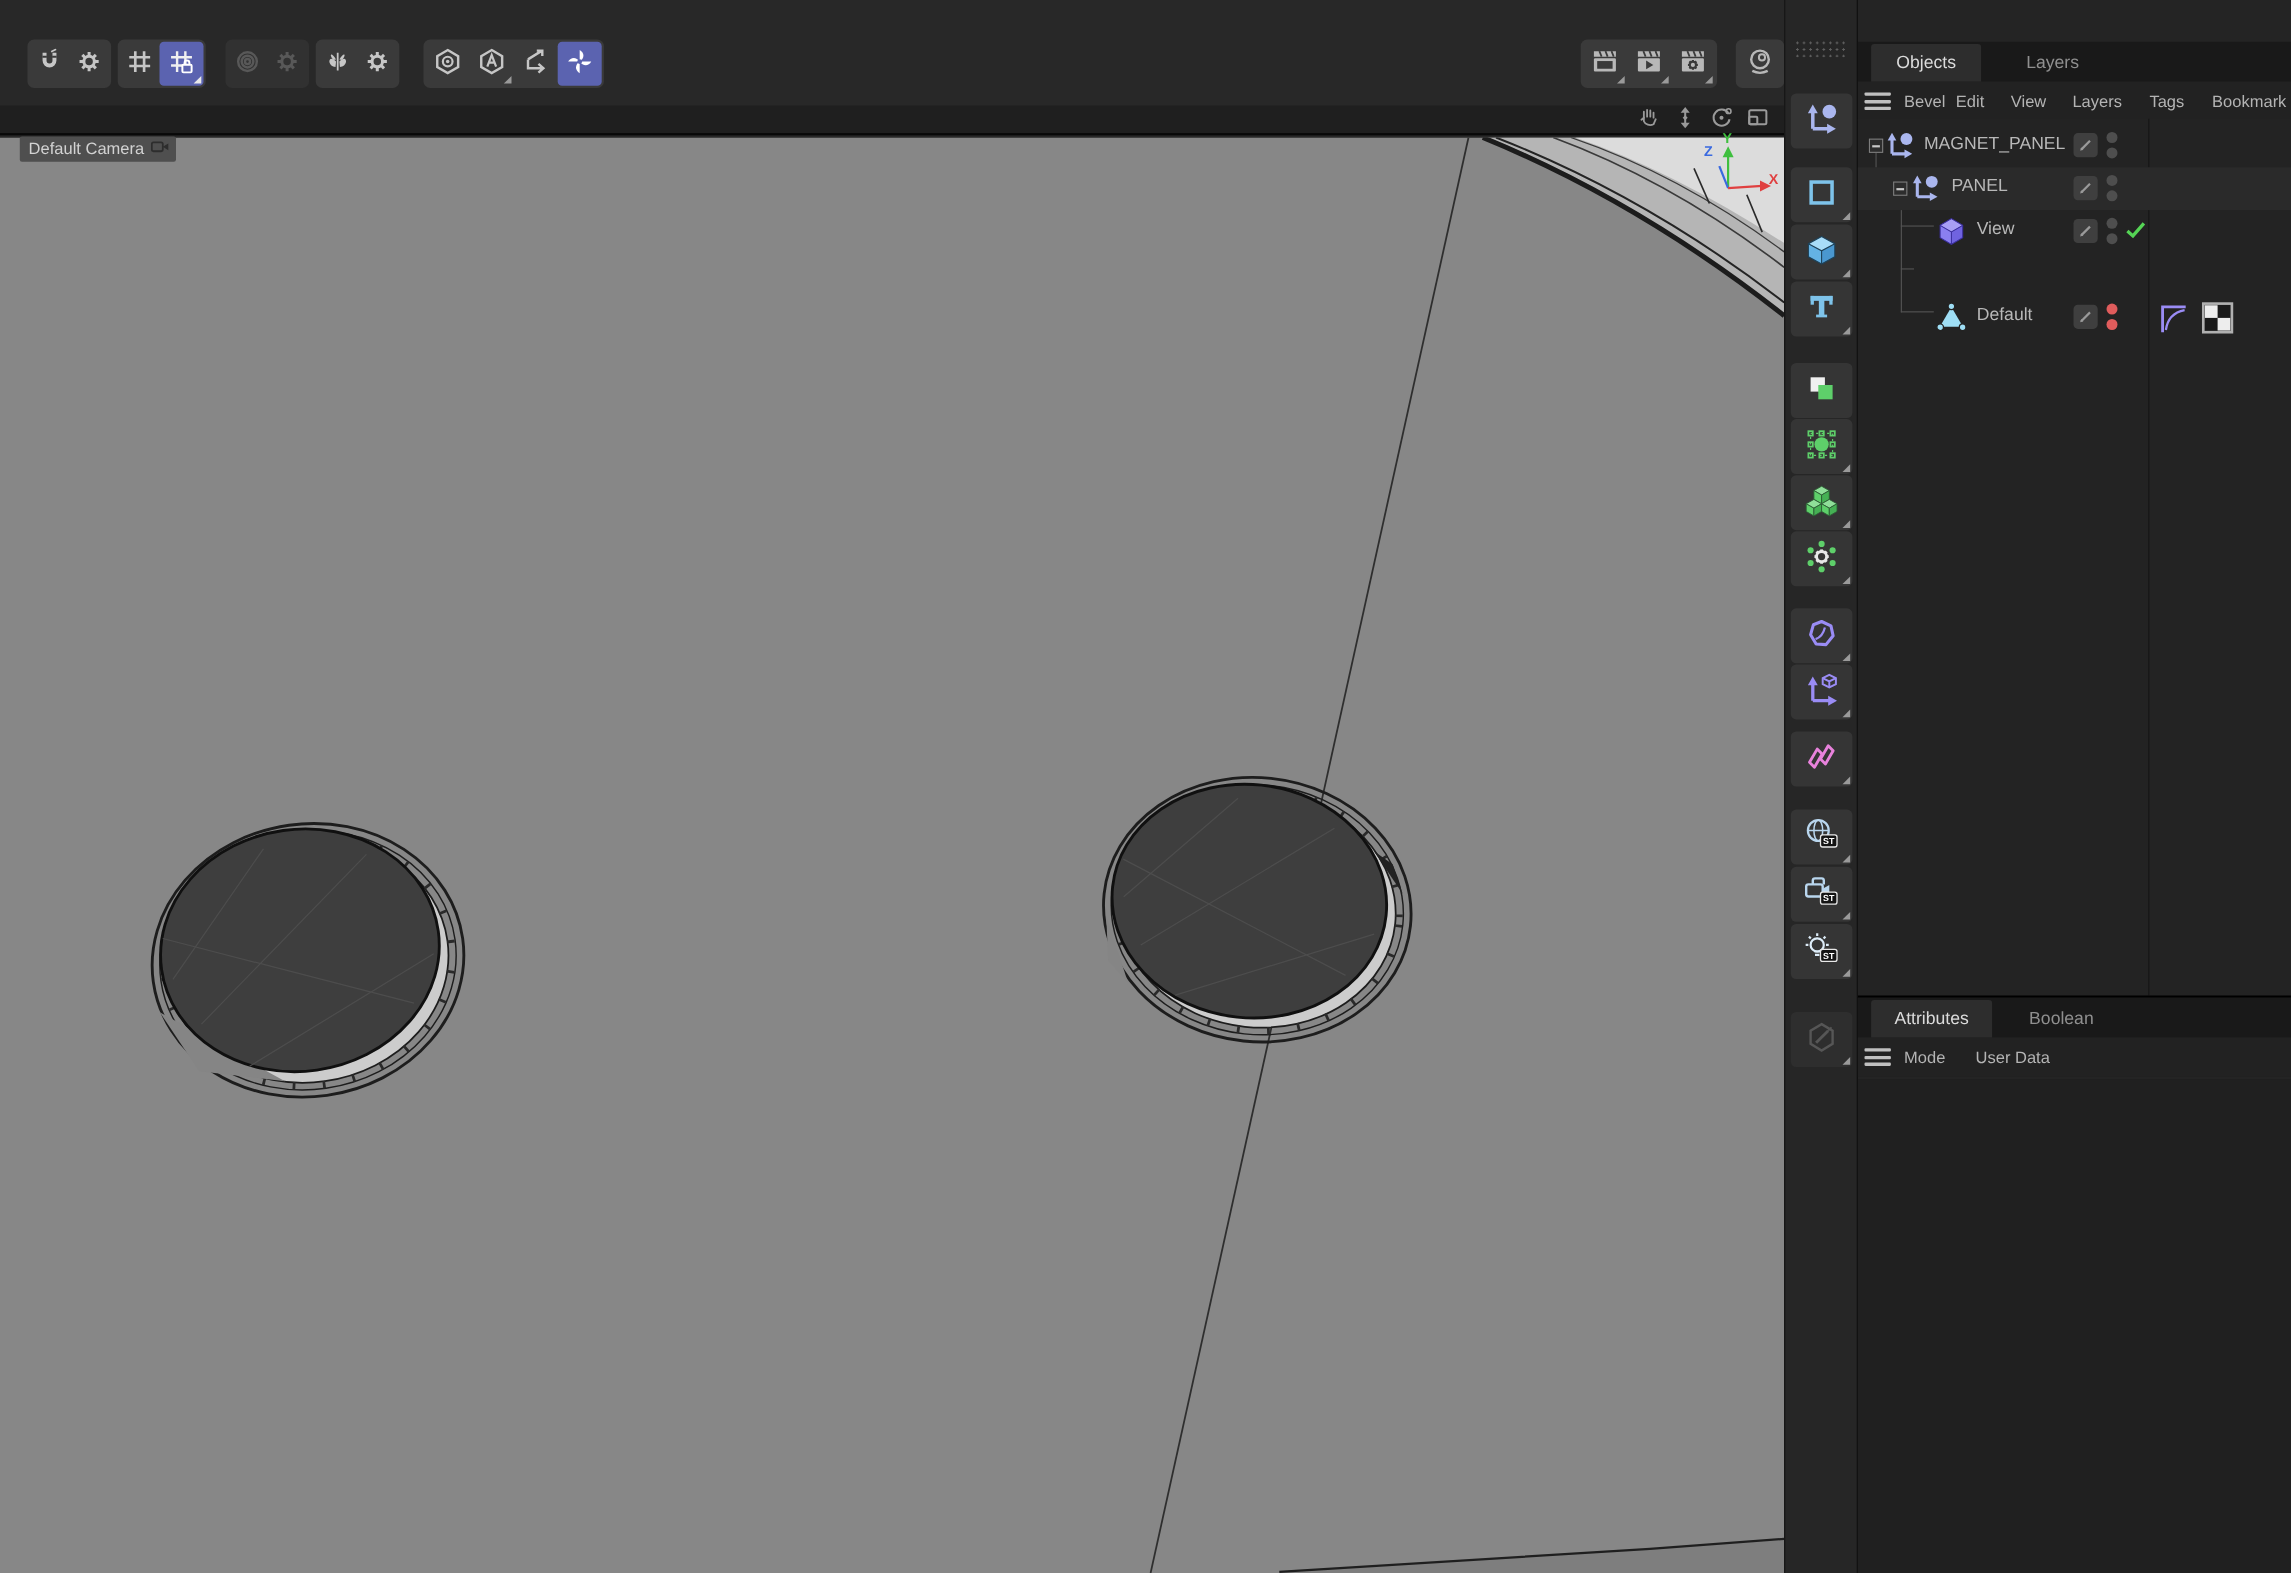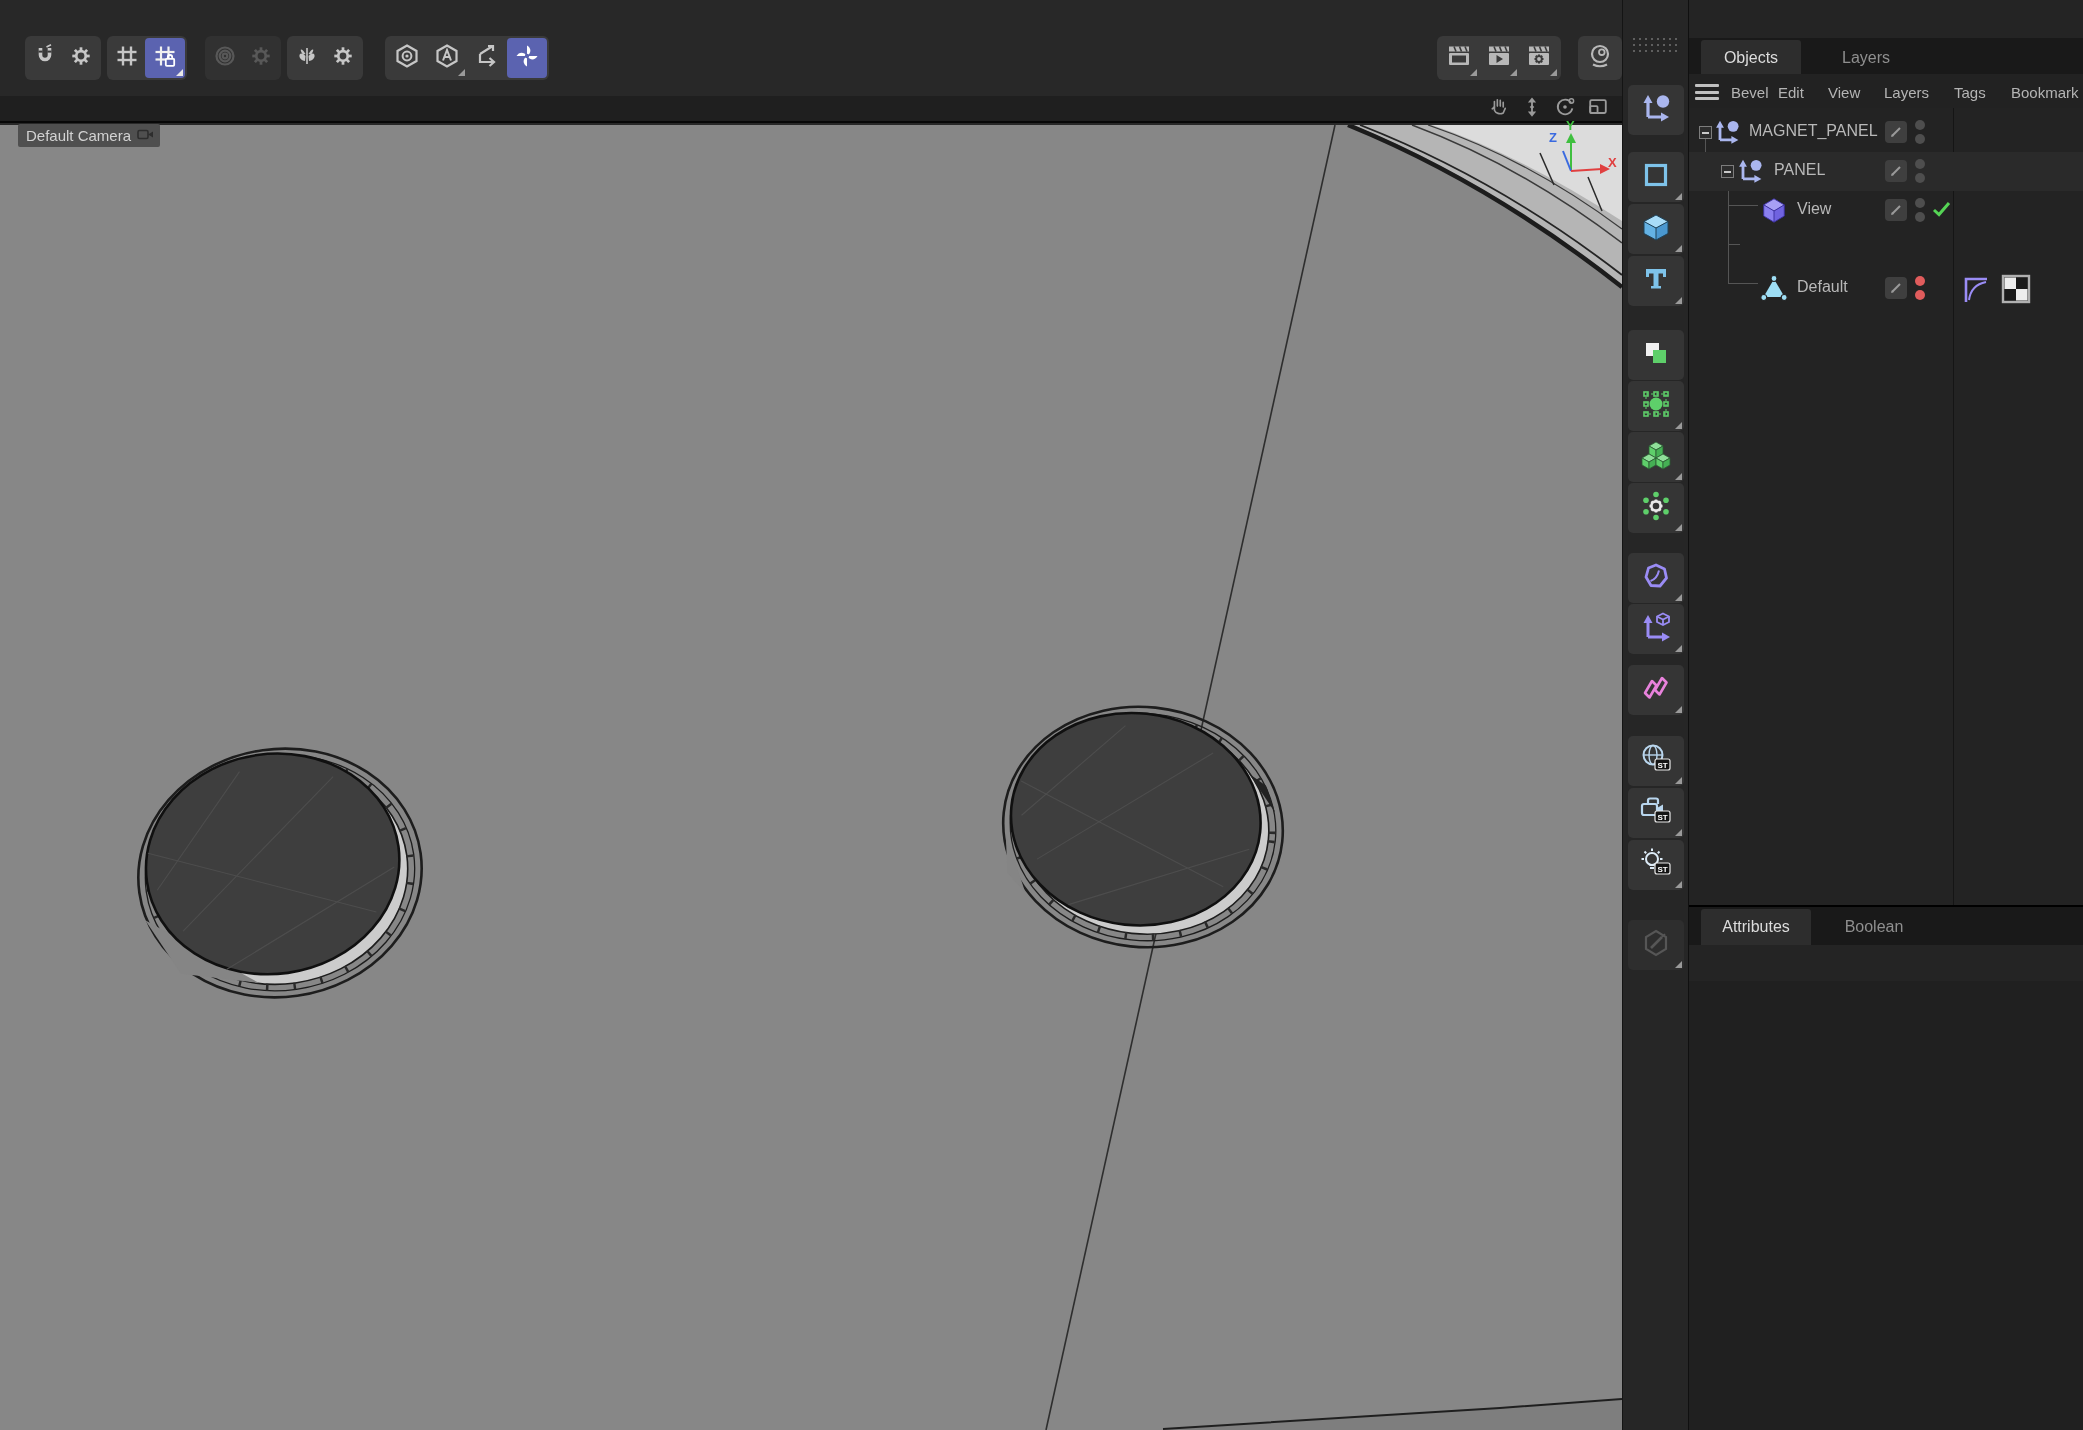--- a/index.html
+++ b/index.html
@@ -639,16 +639,25 @@
               <rect x="15" y="15" width="11.5" height="11.5" fill="#ededed"></rect>
             </svg></span>
       </div>
     </div>
 
     <div class="attr-border"></div>
     <div class="tabstrip" style="top:907px">
       <div class="tab on" style="left:12px;width:110px">Attributes</div>
       <div class="tab" style="left:130px;width:110px">Boolean</div>
     </div>
+    <div class="menurow" style="top:943px">
+      <div class="burger">
+          <i></i>
+          <i></i>
+          <i></i>
+        </div>
+      <span class="menu-item" style="left:42px">Mode</span>
+      <span class="menu-item" style="left:107px">User Data</span>
+    </div>
     <div class="attr-empty"></div>
   </div>
 
 </div>
 
 </body></html>

